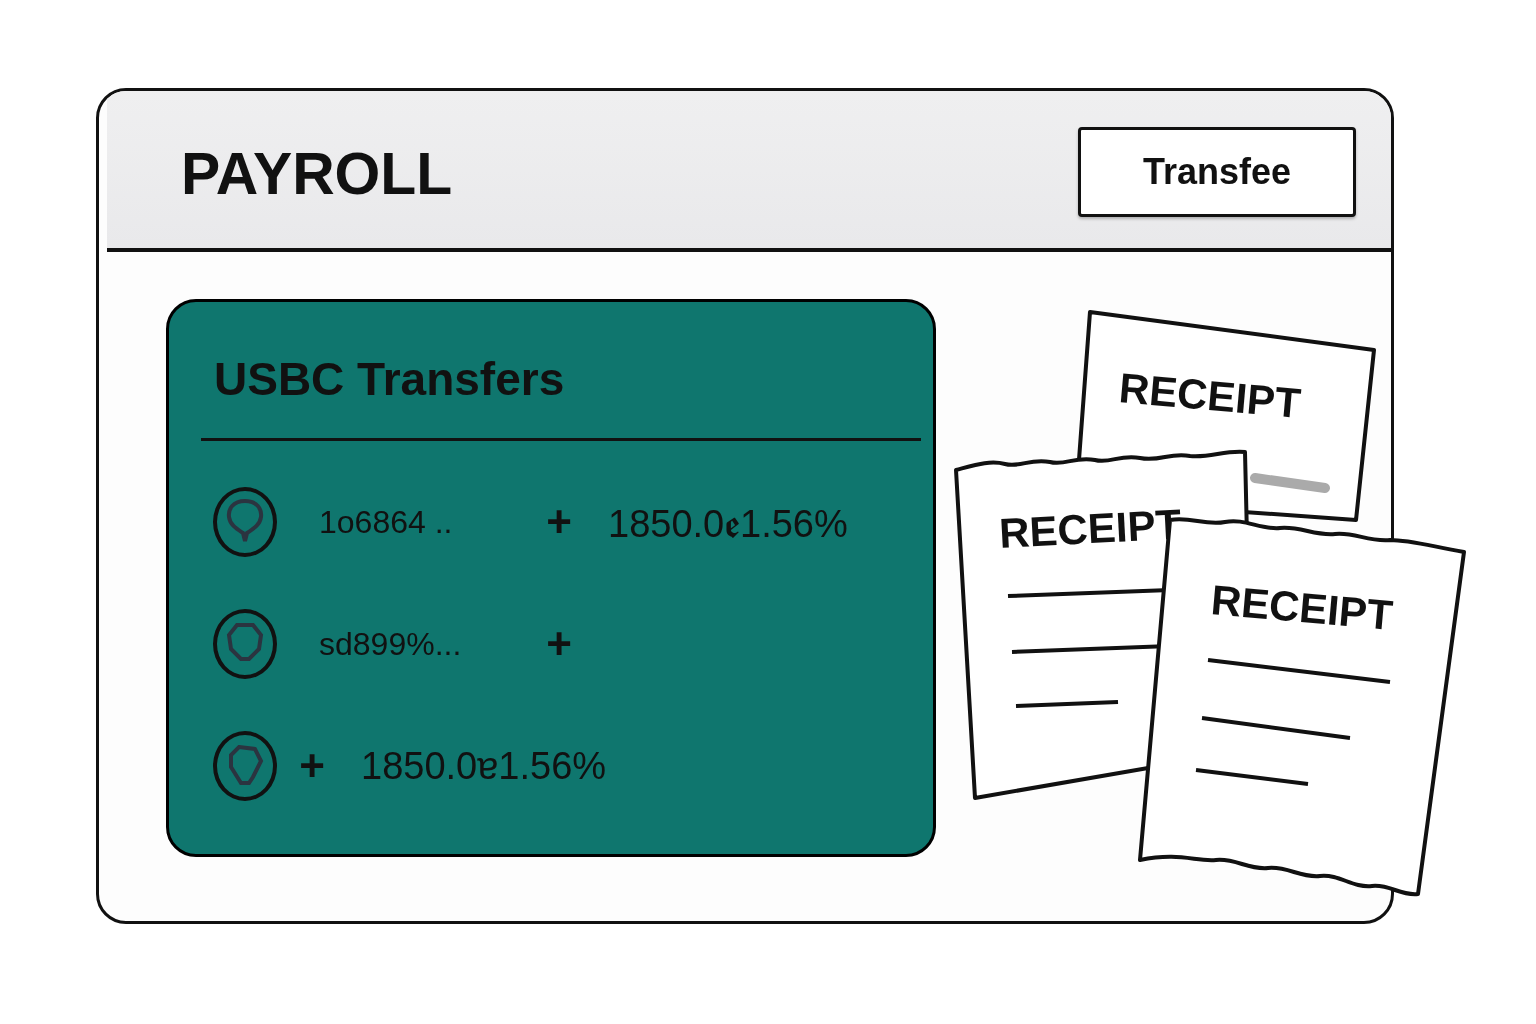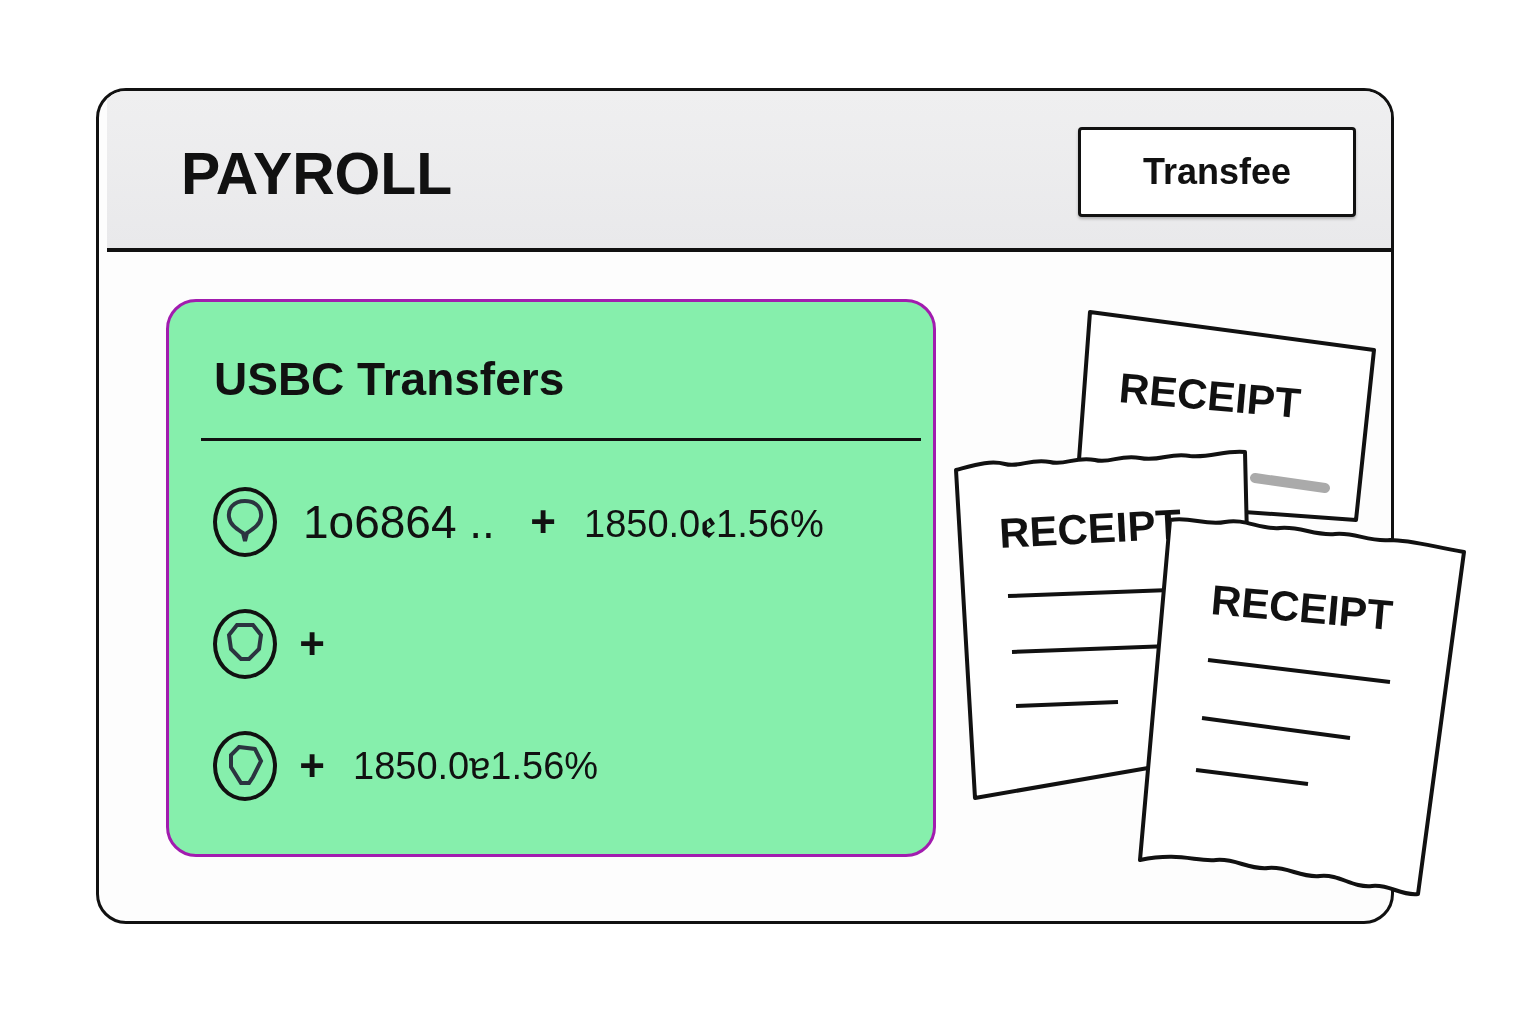--- a/index.html
+++ b/index.html
@@ -26,47 +26,47 @@
   }
   .transfer-btn {
     position: absolute; left: 971px; top: 36px; width: 272px; height: 84px;
     border: 3px solid #111; border-radius: 4px; background: #fff;
     display: flex; align-items: center; justify-content: center;
     font-size: 36px; font-weight: 700; box-shadow: 0 2px 3px rgba(0,0,0,.25);
     cursor: pointer;
   }
   .card {
     position: absolute; left: 67px; top: 208px; width: 764px; height: 552px;
-    border: 3px solid #a21caf; border-radius: 30px; background: #86efac;
+    border: 3px solid #000000; border-radius: 30px; background: #0f766e;
   }
   .card-title {
     position: absolute; left: 45px; top: 50px; font-size: 46px; font-weight: 700;
   }
   .card-divider {
     position: absolute; left: 32px; right: 12px; top: 136px; height: 3px; background: #111;
   }
   .row {
     position: absolute; left: 44px; right: 30px; height: 80px;
     display: flex; align-items: center;
   }
   .row-icon {
     width: 64px; height: 70px; border: 4px solid #111; border-radius: 50%;
     box-sizing: border-box; display: flex; align-items: center; justify-content: center;
     flex: 0 0 auto;
   }
   .row-icon svg { width: 44px; height: 50px; }
   .row-id {
-    margin-left: 26px; width: 205px; font-size: 46px; white-space: nowrap;
+    margin-left: 42px; width: 205px; font-size: 32px; white-space: nowrap;
     font-family: "Liberation Sans", sans-serif;
   }
   .row-plus {
     width: 50px; text-align: center; font-size: 44px; font-weight: 700; margin-left: 10px;
   }
   .row-amount {
-    margin-left: 16px; font-size: 38px; white-space: nowrap;
+    margin-left: 24px; font-size: 38px; white-space: nowrap;
   }
   .receipts { position: absolute; left: 0; top: 0; width: 1536px; height: 1024px; pointer-events: none; }
   .receipt-label { font-family: "Liberation Sans", sans-serif; font-weight: 700; font-size: 42px; fill: #111; }
 </style>
 </head>
 <body>
 
 <div class="window">
   <div class="header">
     <div class="app-title">PAYROLL</div>
@@ -87,20 +87,21 @@
       <div class="row-plus">+</div>
       <div class="row-amount">1850.0ꬲ1.56%</div>
     </div>
 
     <div class="row" style="top:302px">
       <div class="row-icon">
         <svg viewBox="0 0 44 50">
             <path d="M14 6 L30 6 L38 16 L36 30 L26 40 L18 40 L8 30 L6 16 Z" fill="none" stroke="#2b3440" stroke-width="4"></path>
           </svg>
       </div>
+      <div class="row-id">sd899%...</div>
       <div class="row-plus">+</div>
     </div>
 
     <div class="row" style="top:424px">
       <div class="row-icon">
         <svg viewBox="0 0 44 50">
             <path d="M16 6 L32 8 L38 20 L30 36 L26 42 L18 42 L8 26 L8 14 Z" fill="none" stroke="#2b3440" stroke-width="4"></path>
           </svg>
       </div>
       <div class="row-plus">+</div>

